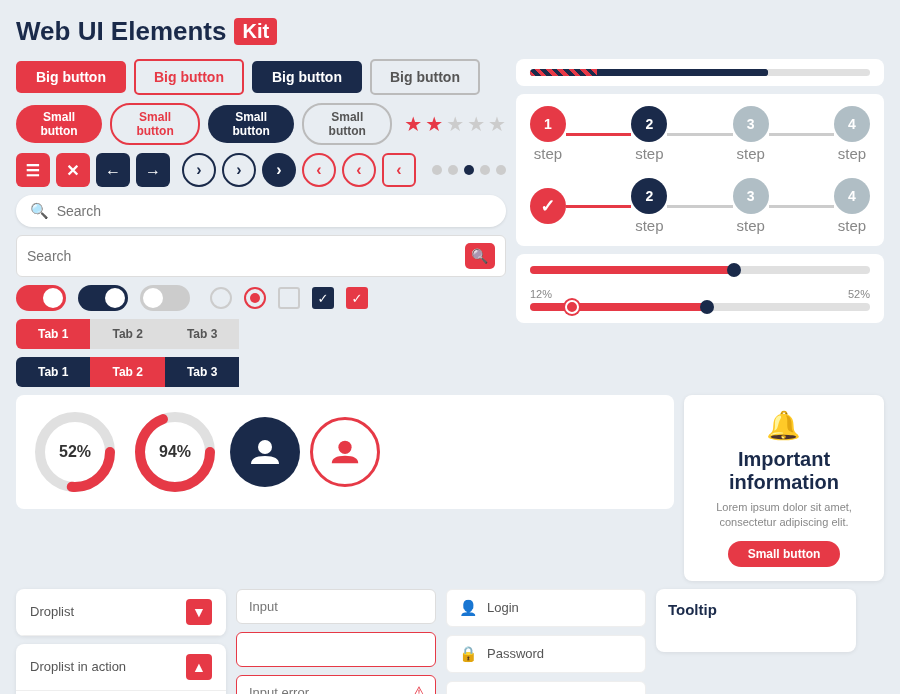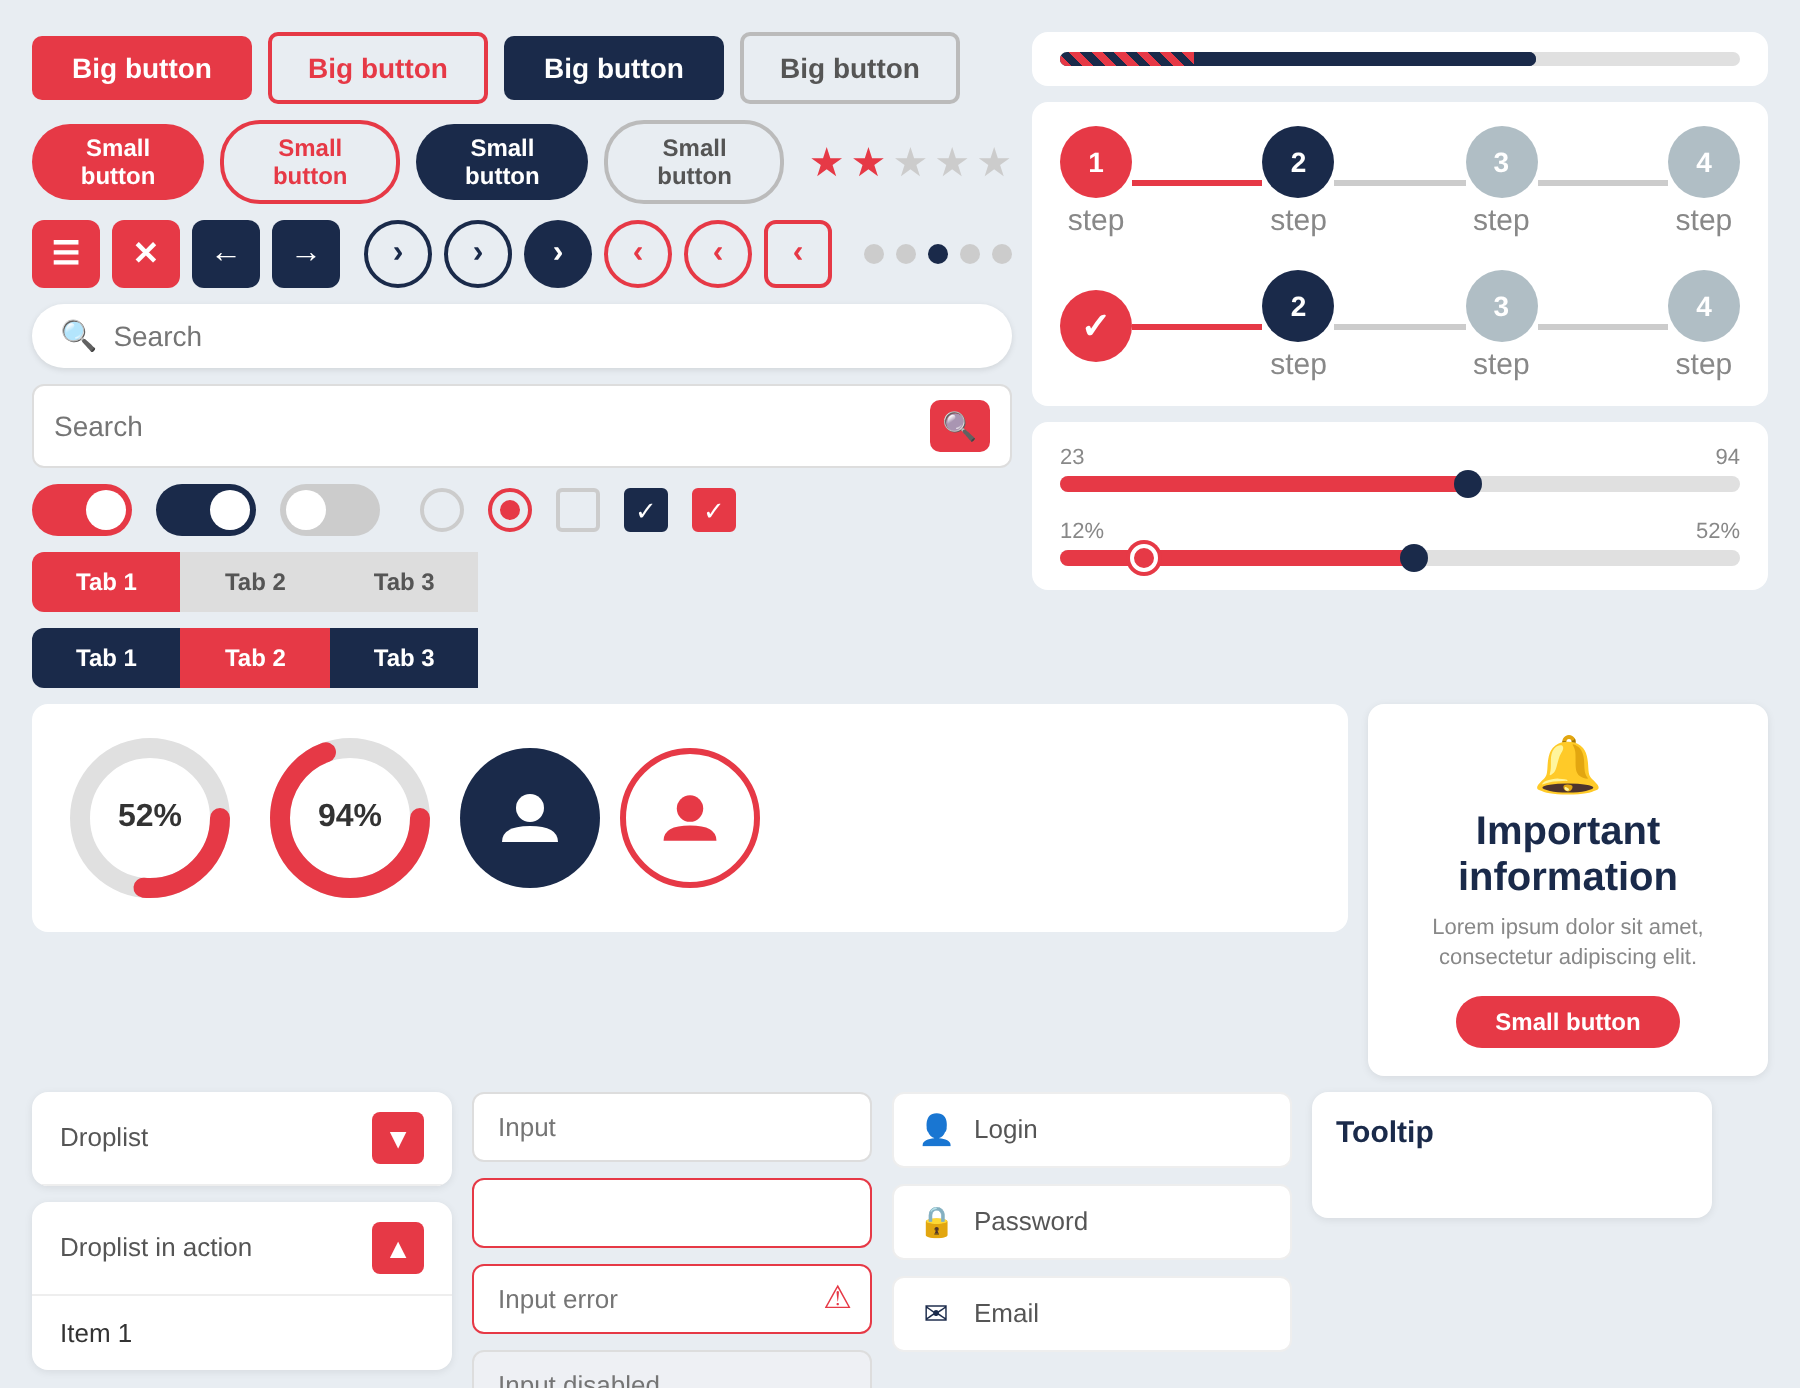--- a/index.html
+++ b/index.html
@@ -260,20 +260,24 @@
     .scrollbar-thumb { background: #1a2a4a; border-radius: 4px; height: 7px; width: 70%; }
 
     .right-top-sections { display: flex; flex-direction: column; gap: 8px; }
 
   </style>
 </head>
 <body>
 
 <div class="main-layout">
 
+  <div style="display:flex;align-items:center;gap:0;margin-bottom:4px;">
+    <span style="font-size:26px;font-weight:800;color:#1a2a4a;">Web UI Elements</span>
+    <span class="kit-badge" style="background:#e63946;color:#fff;font-size:20px;font-weight:800;padding:2px 8px;border-radius:4px;margin-left:8px;">Kit</span>
+  </div>
 
   <div class="row-flex" style="align-items:flex-start;">
     <div class="left-panel">
 
       <div class="big-buttons-row">
         <button class="btn-big red">Big button</button>
         <button class="btn-big outline-red">Big button</button>
         <button class="btn-big dark">Big button</button>
         <button class="btn-big outline-gray">Big button</button>
       </div>
@@ -408,24 +412,20 @@
           <div class="step-line gray"></div>
           <div class="step-col">
             <div class="step-node inactive">4</div>
             <div class="step-label">step</div>
           </div>
         </div>
       </div>
 
       <div style="background:#fff;border-radius:8px;padding:12px 14px;">
 
-        <div class="slider-labels">
-          <span>23</span>
-          <span>94</span>
-        </div>
         <div style="position:relative;margin-bottom:14px;">
           <div class="progress-bar-bg">
             <div style="width:60%;background:#e63946;height:8px;border-radius:4px;position:relative;">
               <div style="position:absolute;right:-7px;top:-3px;width:14px;height:14px;border-radius:50%;background:#1a2a4a;"></div>
             </div>
           </div>
         </div>
 
         <div class="slider-percent-labels">
           <span>12%</span>

